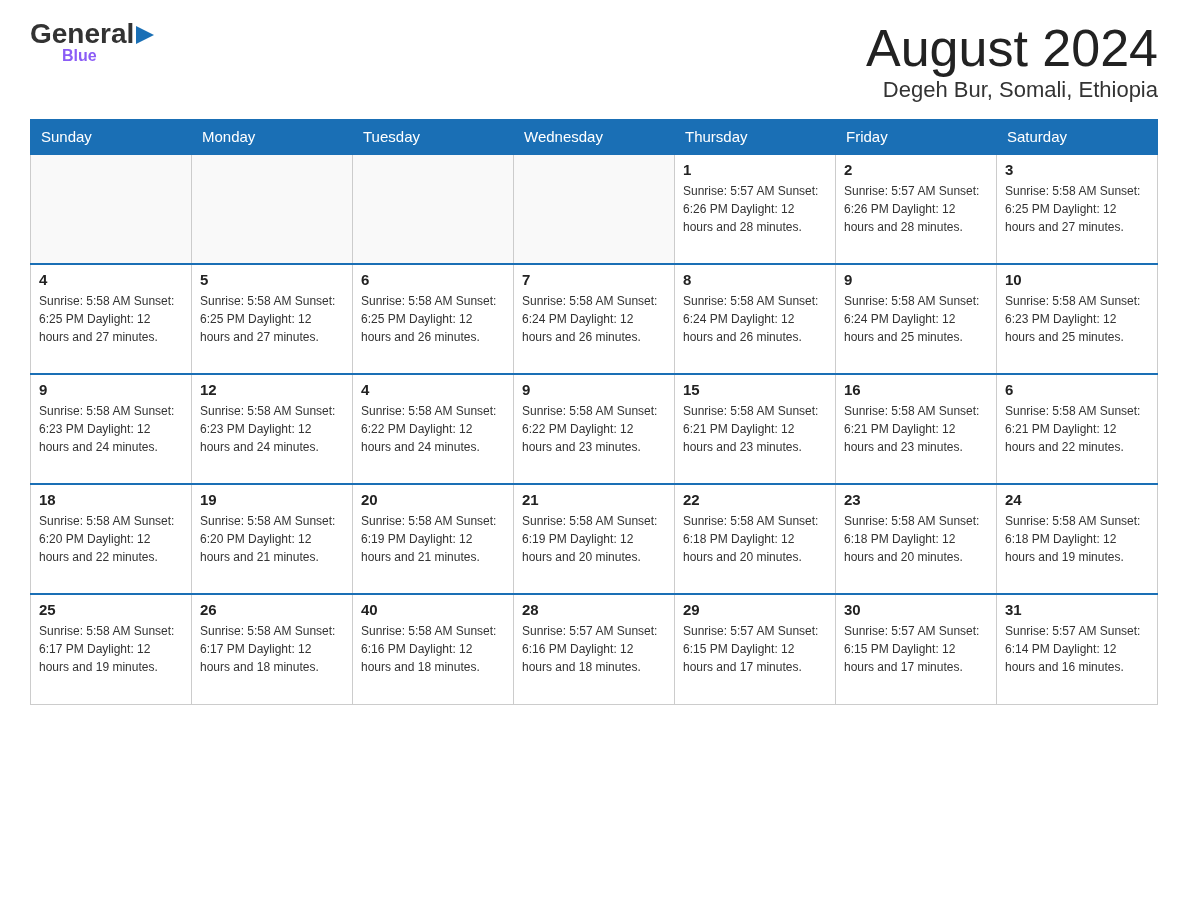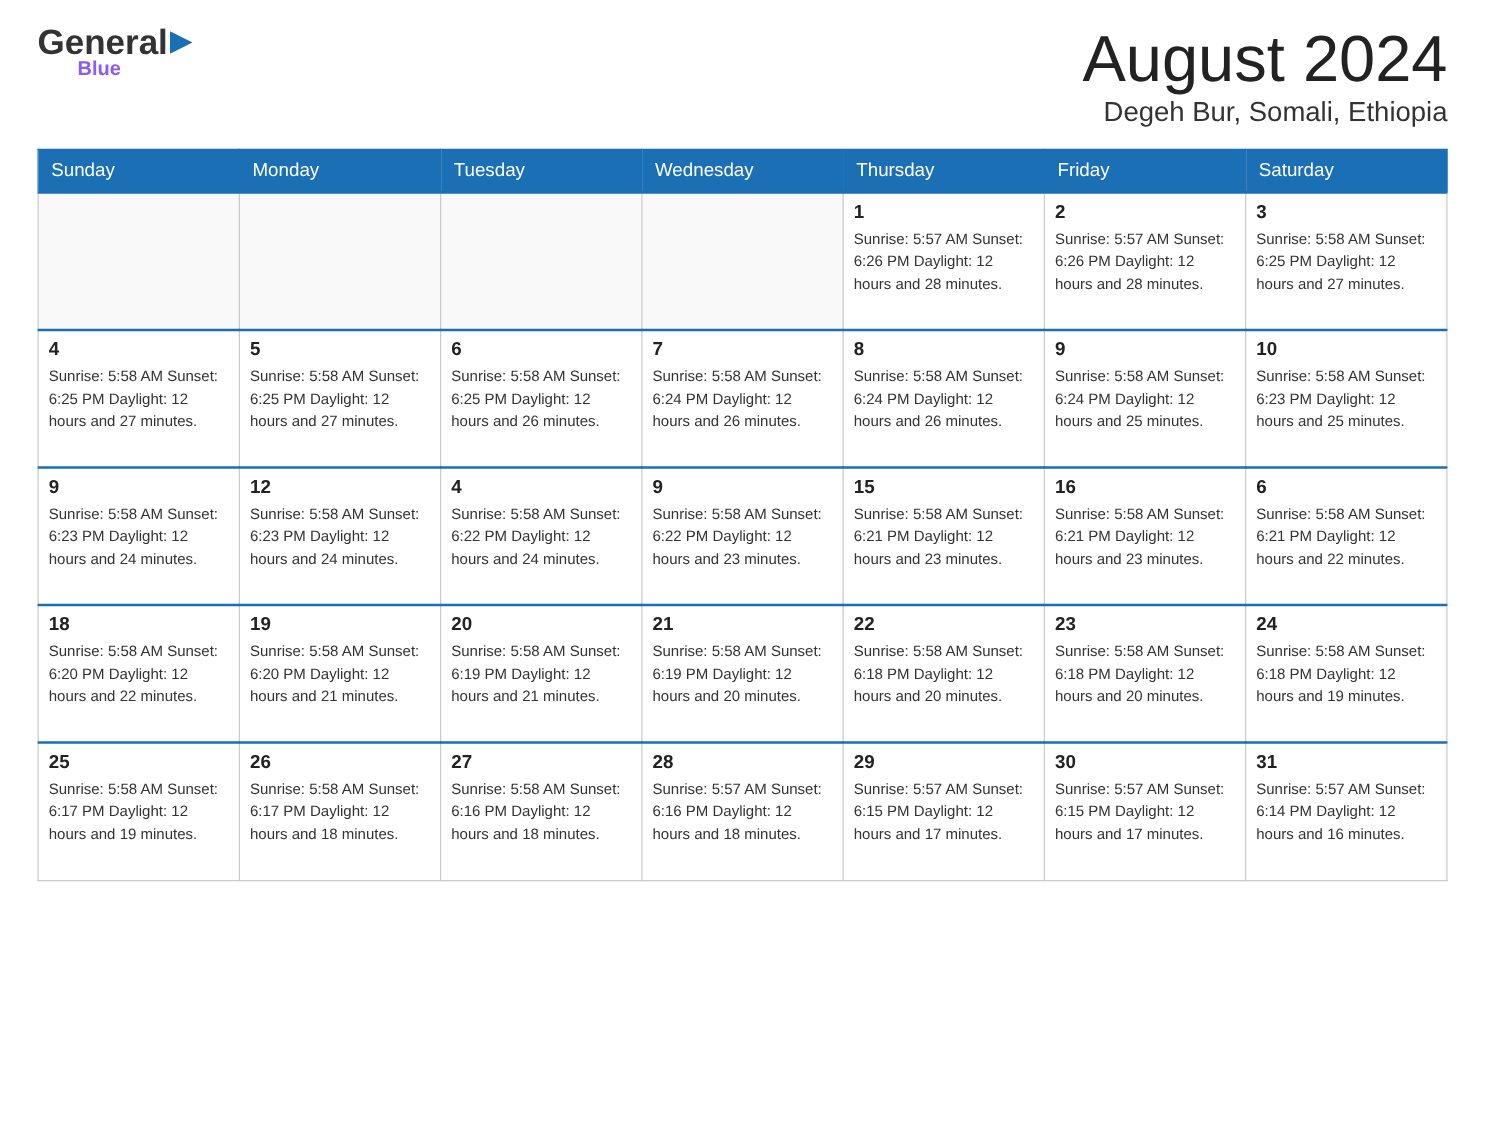--- a/index.html
+++ b/index.html
@@ -287,21 +287,21 @@
 Sunset: 6:17 PM
 Daylight: 12 hours and 19 minutes.</div>
         </td>
         <td>
           <div class="day-num">26</div>
           <div class="day-info">Sunrise: 5:58 AM
 Sunset: 6:17 PM
 Daylight: 12 hours and 18 minutes.</div>
         </td>
         <td>
-          <div class="day-num">27</div>
+          <div class="day-num">40</div>
           <div class="day-info">Sunrise: 5:58 AM
 Sunset: 6:16 PM
 Daylight: 12 hours and 18 minutes.</div>
         </td>
         <td>
           <div class="day-num">28</div>
           <div class="day-info">Sunrise: 5:57 AM
 Sunset: 6:16 PM
 Daylight: 12 hours and 18 minutes.</div>
         </td>

